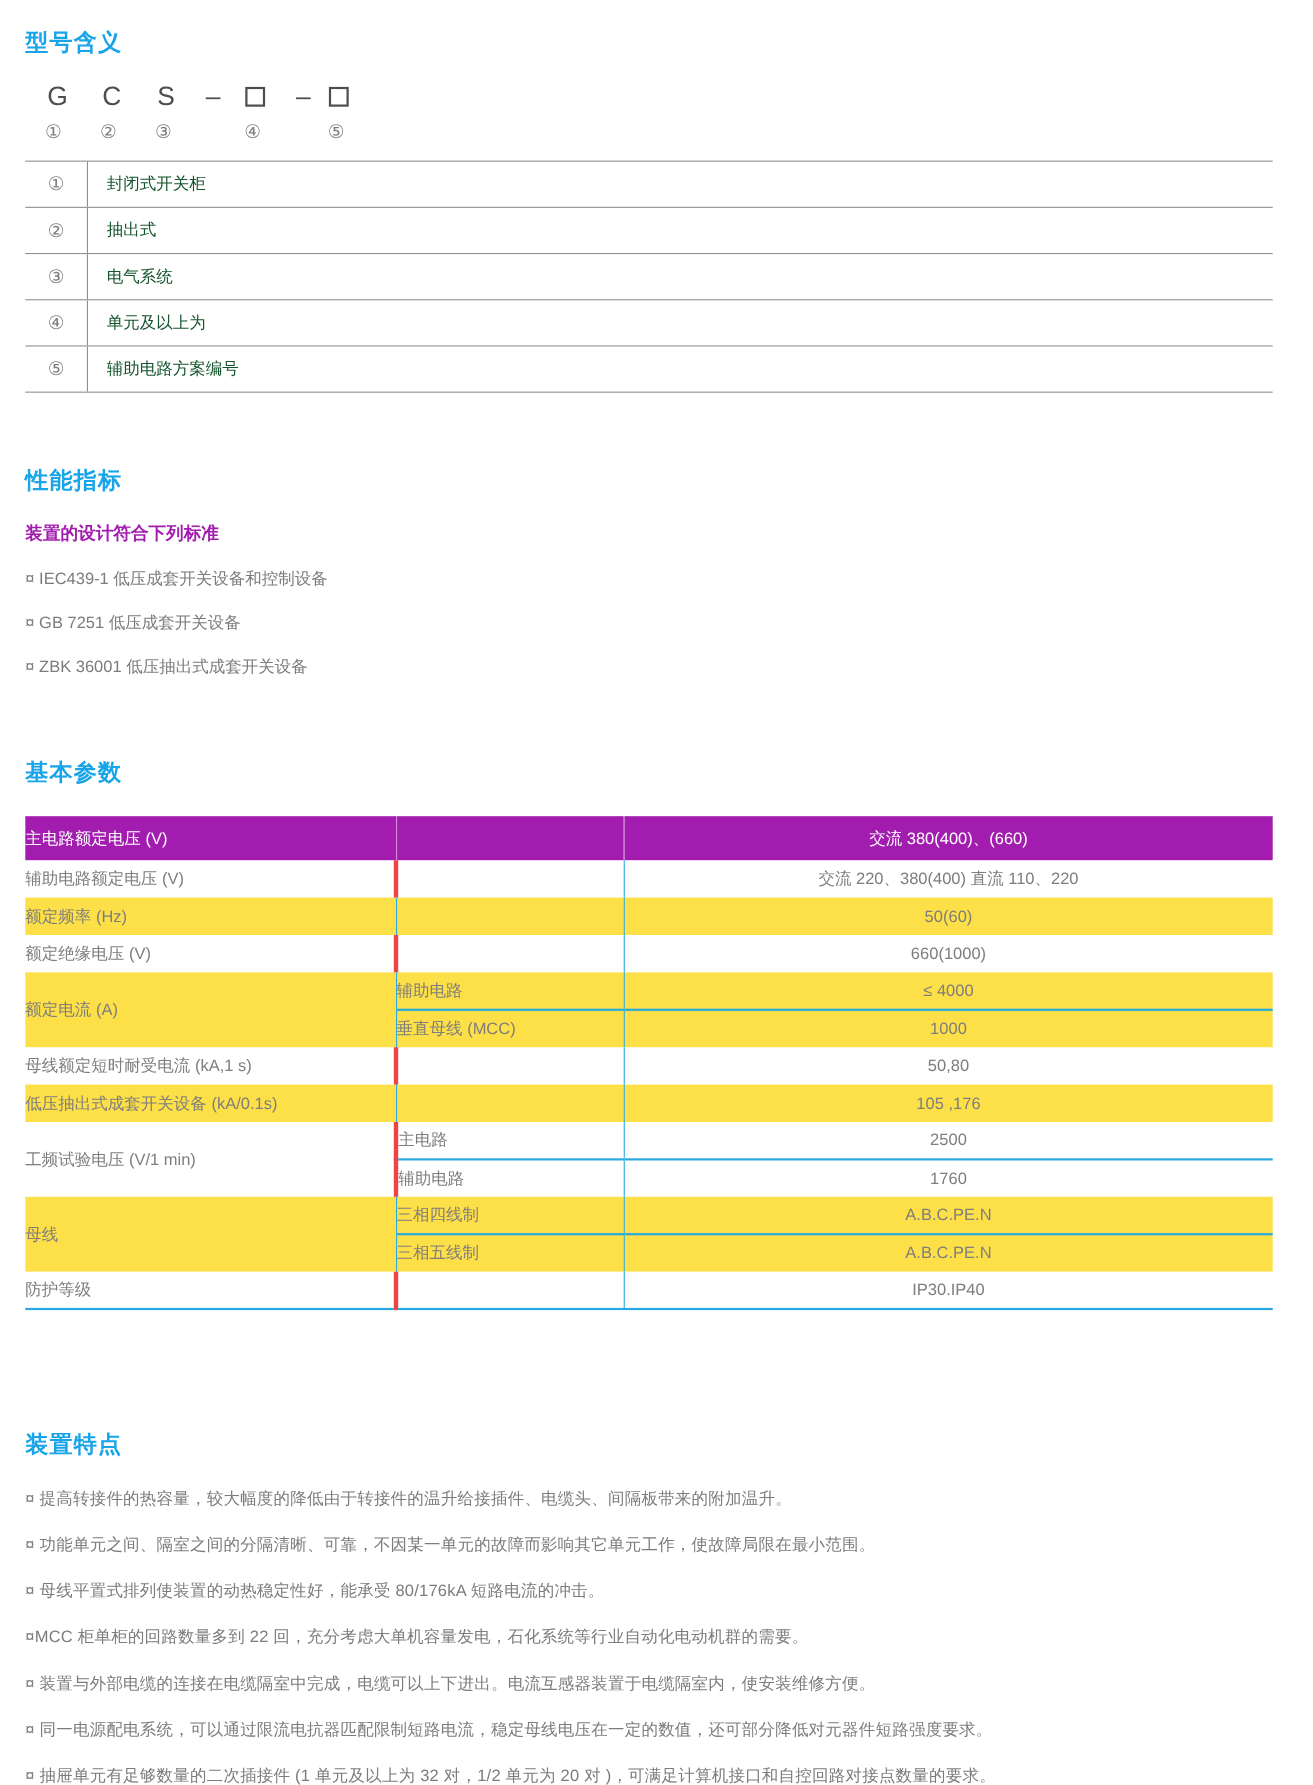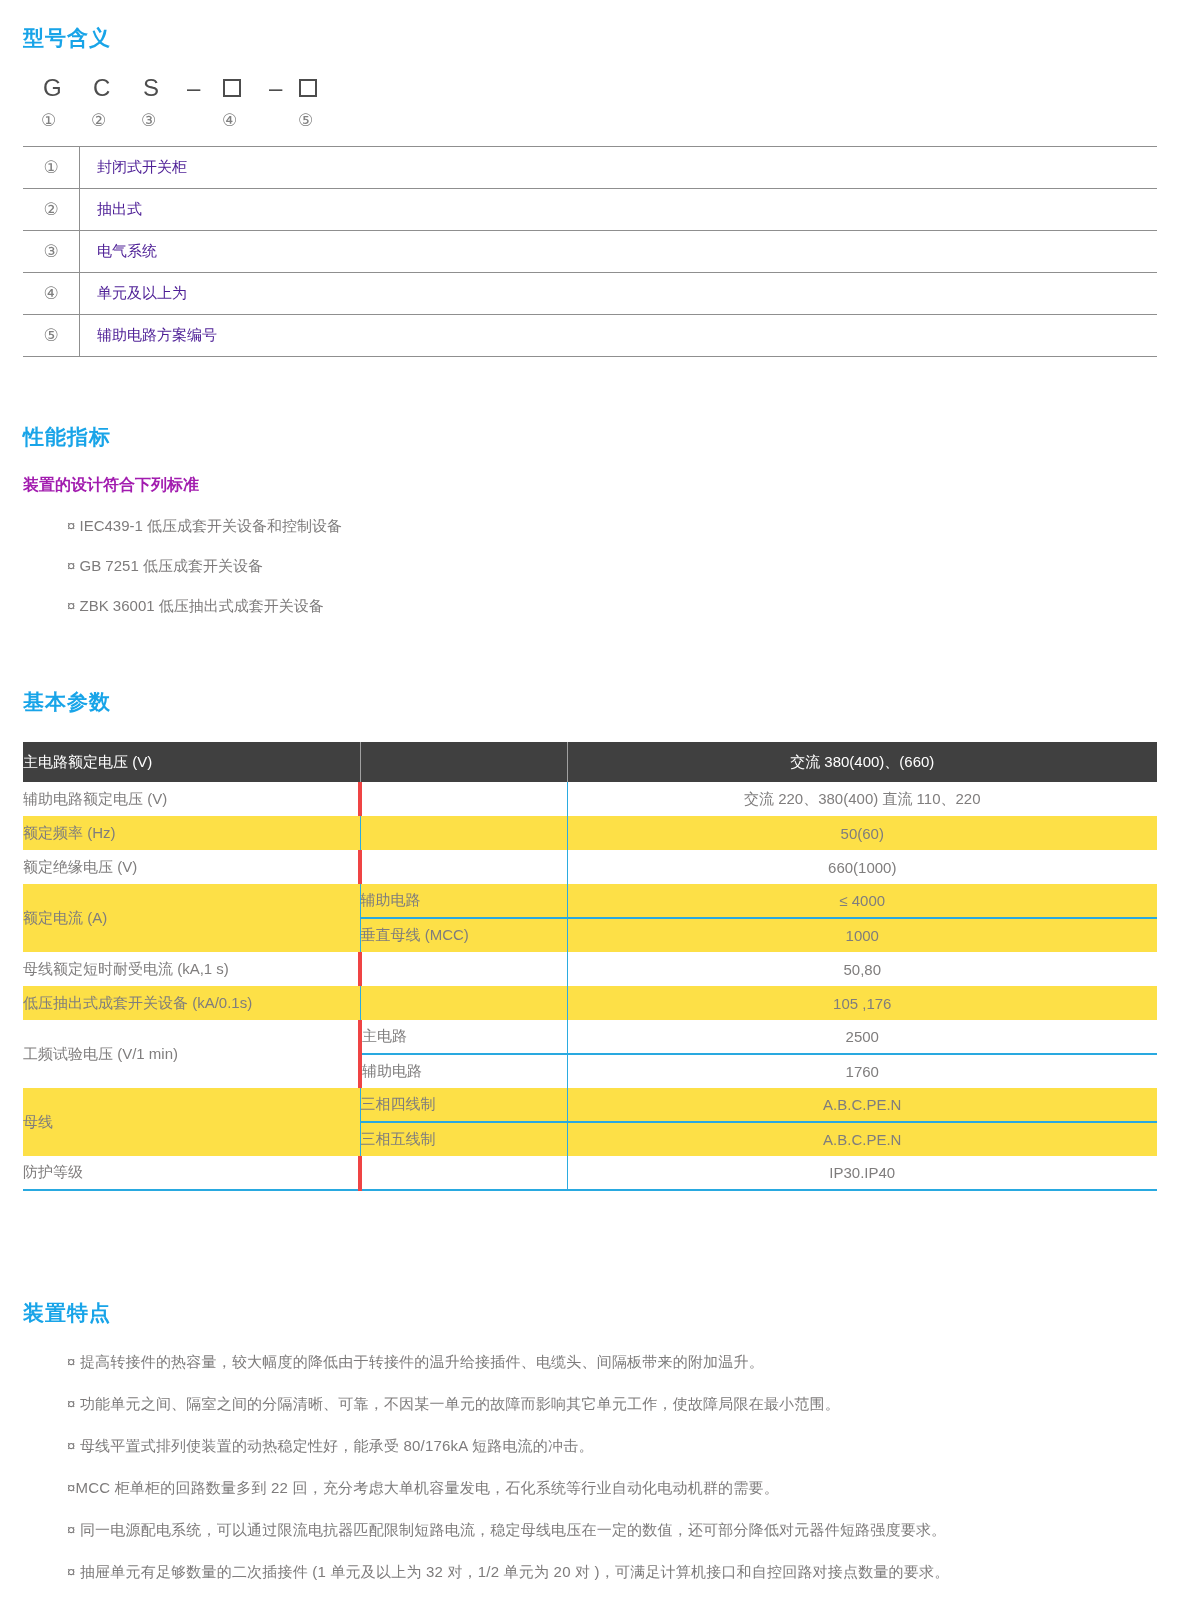--- a/index.html
+++ b/index.html
@@ -38,46 +38,46 @@
     display: flex; align-items: stretch; height: 42px;
     border-bottom: 1px solid #8f8f8f;
   }
   .m-num {
     width: 57px; flex: 0 0 57px; border-right: 1px solid #8f8f8f;
     display: flex; align-items: center; justify-content: center;
     color: #808080; font-size: 17px;
   }
   .m-desc {
     display: flex; align-items: center; padding-left: 17px;
-    font-size: 15px; color: #4c1d95;
+    font-size: 15px; color: #14532d;
   }
 
   
   .perf { margin-top: 66px; }
   .perf-intro { margin-top: 24px; font-size: 16px; font-weight: bold; color: #a21caf; }
-  ul.plain { list-style: none; margin-left: 44px; }
+  ul.plain { list-style: none; }
   .perf li { margin-top: 21px; font-size: 15px; color: #7d7b7b; }
 
   
   .params-sec { margin-top: 72px; }
   table.params {
     margin-top: 26px; border-collapse: collapse; table-layout: fixed;
     width: 1134px; border-bottom: 2px solid #29A9E0;
   }
   table.params td {
     font-size: 15px; color: #7f7d7d; height: 34px; padding: 0;
     vertical-align: middle;
   }
   table.params col.c1 { width: 337px; }
   table.params col.c2 { width: 207px; }
   table.params col.c3 { width: 590px; }
   td.lbl { padding-left: 13px; border-right: 4px solid #ef4444; }
   td.sub { padding-left: 14px; border-right: 1px solid #2BABE2; }
   td.val { text-align: center; }
-  tr.hdr td { background: #404040; color: #ffffff; height: 40px; }
+  tr.hdr td { background: #a21caf; color: #ffffff; height: 40px; }
   tr.hdr td.lbl, tr.hdr td.sub { border-right: 1px solid rgba(255,255,255,0.5); }
   tr.shade td { background: #fde047; }
   tr.shade td.lbl, tr.shade td.sub { border-right: 1px solid #2BABE2; }
   td.bdiv { border-bottom: 2px solid #29A9E0; }
 
   
   .features { margin-top: 108px; }
   .features li { margin-top: 23px; font-size: 15px; color: #7d7b7b; letter-spacing: 0.2px; }
   .features li:first-of-type { margin-top: 26px; }
 </style>
@@ -216,19 +216,20 @@
       </table>
     </div>
 
     <div class="features">
       <h2 class="sec-heading">装置特点</h2>
       <ul class="plain">
         <li>¤ 提高转接件的热容量，较大幅度的降低由于转接件的温升给接插件、电缆头、间隔板带来的附加温升。</li>
         <li>¤ 功能单元之间、隔室之间的分隔清晰、可靠，不因某一单元的故障而影响其它单元工作，使故障局限在最小范围。</li>
         <li>¤ 母线平置式排列使装置的动热稳定性好，能承受 80/176kA 短路电流的冲击。</li>
         <li>¤MCC 柜单柜的回路数量多到 22 回，充分考虑大单机容量发电，石化系统等行业自动化电动机群的需要。</li>
+        <li>¤ 装置与外部电缆的连接在电缆隔室中完成，电缆可以上下进出。电流互感器装置于电缆隔室内，使安装维修方便。</li>
         <li>¤ 同一电源配电系统，可以通过限流电抗器匹配限制短路电流，稳定母线电压在一定的数值，还可部分降低对元器件短路强度要求。</li>
         <li>¤ 抽屉单元有足够数量的二次插接件 (1 单元及以上为 32 对，1/2 单元为 20 对 )，可满足计算机接口和自控回路对接点数量的要求。</li>
       </ul>
     </div>
 
   </div>
 </div>
 
 </body></html>

